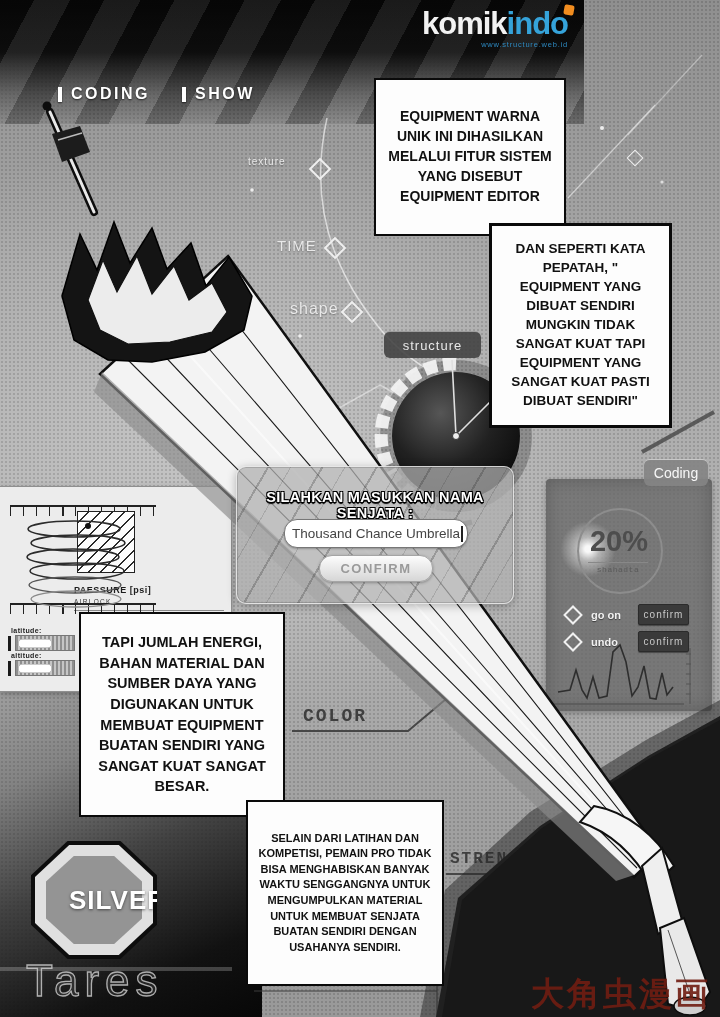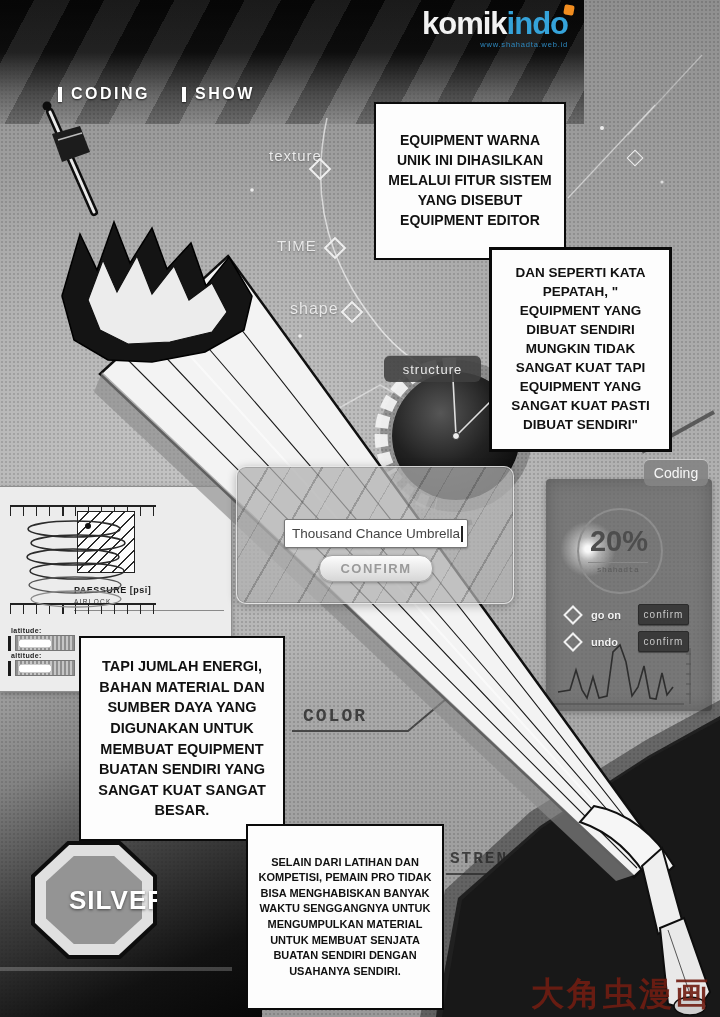--- a/index.html
+++ b/index.html
@@ -32,21 +32,21 @@
   .cs-bar{width:4px;height:15px;background:#fff;margin-right:9px;box-shadow:0 1px 2px rgba(0,0,0,.6);}
   .cs-label{color:#fff;font-weight:bold;font-size:16px;letter-spacing:2.5px;text-shadow:0 1px 2px rgba(0,0,0,.7);}
 
   
   .node-label{color:#e9e9e9;text-shadow:0 1px 2px rgba(0,0,0,.35);z-index:4;letter-spacing:1px;}
   .dmd{position:absolute;border:2px solid #efefef;transform:rotate(45deg);background:transparent;z-index:4;}
   .tech-label{font-family:"Liberation Mono",monospace;font-weight:bold;color:#3f3f3f;letter-spacing:2px;z-index:4;}
 
   .structure-tag{left:384px;top:331px;width:97px;height:26px;background:rgba(64,64,64,.88);
     border-radius:6px;border-top:1px solid rgba(255,255,255,.45);color:#e8e8e8;font-size:13px;
-    display:flex;align-items:center;justify-content:center;letter-spacing:1px;z-index:4;margin-top:24px;}
+    display:flex;align-items:center;justify-content:center;letter-spacing:1px;z-index:4;}
 
   
   #left-panel{left:0;top:486px;width:232px;height:206px;background:#ececec;
     border:1px solid #8f8f8f;border-left:none;box-sizing:border-box;z-index:4;
     box-shadow:0 2px 6px rgba(0,0,0,.25);}
   .ruler{position:absolute;height:9px;width:146px;border-top:2px solid #222;
     background:repeating-linear-gradient(90deg,#222 0 1.5px,transparent 1.5px 13px);}
   .hatch-box{position:absolute;left:77px;top:24px;width:58px;height:62px;border:1.6px solid #222;box-sizing:border-box;
     background:#fdfdfd repeating-linear-gradient(135deg,transparent 0 7px,#2a2a2a 7px 8.4px);}
   .pressure-label{position:absolute;left:74px;top:98px;font-size:9px;font-weight:bold;color:#1d1d1d;letter-spacing:.5px;}
@@ -64,21 +64,21 @@
   #name-dialog{left:236px;top:466px;width:276px;height:136px;border-radius:10px;
     background:rgba(176,176,176,.74);border:1px solid rgba(252,252,252,.65);
     box-shadow:0 2px 10px rgba(0,0,0,.28), inset 0 0 0 1px rgba(0,0,0,.14);z-index:8;}
   #name-dialog::before{content:"";position:absolute;inset:0;border-radius:inherit;
     background:repeating-linear-gradient(120deg,transparent 0 26px,rgba(40,40,40,.26) 26px 28px,transparent 28px 46px,rgba(40,40,40,.16) 46px 47px);
     pointer-events:none;}
   .dialog-title{position:absolute;left:0;right:0;top:22px;text-align:center;color:#fff;
     font-weight:bold;font-size:14.5px;letter-spacing:.3px;
     text-shadow:-1px -1px 0 #000,1px -1px 0 #000,-1px 1px 0 #000,1px 1px 0 #000,0 2px 1px #000;}
   .dialog-input{position:absolute;left:47px;top:52px;width:182px;height:27px;background:#fff;
-    border:1px solid #777;border-radius:2px;display:flex;align-items:center;box-shadow:0 1px 2px rgba(0,0,0,.25);}
+    border:1px solid #777;border-radius:13px;display:flex;align-items:center;box-shadow:0 1px 2px rgba(0,0,0,.25);}
   .dialog-input-text{font-size:13.5px;color:#444;padding-left:7px;white-space:nowrap;}
   .caret{width:1.5px;height:16px;background:#222;margin-left:1px;}
   .confirm-btn{position:absolute;left:82px;top:88px;width:112px;height:25px;border-radius:13px;
     background:linear-gradient(#fdfdfd,#d6d6d6);border:1px solid #a5a5a5;
     color:#9a9a9a;font-weight:bold;font-size:13px;letter-spacing:1.5px;text-align:center;line-height:25px;
     box-shadow:0 1px 3px rgba(0,0,0,.3);}
 
   
   #coding-tag{left:644px;top:459px;width:64px;height:26px;background:rgba(132,132,132,.92);
     border-radius:6px;border-top:1px solid rgba(255,255,255,.55);color:#f7f7f7;font-size:14px;
@@ -94,21 +94,21 @@
   .opt-row{position:absolute;left:20px;display:flex;align-items:center;}
   .opt-dmd{width:10px;height:10px;border:2px solid #f0f0f0;transform:rotate(45deg);margin-right:11px;}
   .opt-label{color:#f2f2f2;font-weight:bold;font-size:11px;text-shadow:0 1px 1px rgba(0,0,0,.5);width:47px;}
   .mini-btn{width:49px;height:19px;background:#3a3a3a;border:1px solid #2b2b2b;color:#c8c8c8;
     font-size:10px;text-align:center;line-height:19px;letter-spacing:1px;border-radius:2px;
     box-shadow:0 1px 1px rgba(0,0,0,.4);}
 
   
   .bubble{position:absolute;background:#fdfdfd;border:2.5px solid #0a0a0a;z-index:9;
     display:flex;align-items:center;justify-content:center;text-align:center;
-    color:#111;font-weight:bold;box-sizing:border-box;margin-top:24px;}
+    color:#111;font-weight:bold;box-sizing:border-box;}
   #bubble1{left:374px;top:78px;width:192px;height:158px;font-size:14px;line-height:1.42;padding:8px 10px;}
   #bubble2{left:489px;top:223px;width:183px;height:205px;font-size:13.5px;line-height:1.4;padding:8px 9px;border-width:3px;}
   #bubble3{left:79px;top:612px;width:206px;height:205px;font-size:14.5px;line-height:1.42;padding:8px 10px;}
   #bubble4{left:246px;top:800px;width:198px;height:186px;font-size:11px;line-height:1.42;padding:20px 9px;}
 
   
   #dark-bl{left:0;top:640px;width:262px;height:377px;z-index:2;
     background:linear-gradient(155deg,rgba(60,60,60,0) 0%,rgba(70,70,70,.35) 30%,rgba(40,40,40,.78) 55%,rgba(12,12,12,.96) 82%,#070707 100%);}
   .oct{clip-path:polygon(29% 0%,71% 0%,100% 29%,100% 71%,71% 100%,29% 100%,0% 71%,0% 29%);}
   #badge{left:31px;top:841px;width:126px;height:118px;z-index:9;background:#0d0d0d;
@@ -158,36 +158,36 @@
     <path d="M456,436 L506,386 M456,436 L452,360" stroke="#e0e0e0" stroke-width="1.6"></path>
     <circle cx="456" cy="436" r="3.5" fill="#eee" stroke="#333"></circle>
   </svg>
 
   <div id="header" class="abs">
     <div class="logo">
       <div class="logo-main" style="position:relative;">
         <span class="logo-part1">komik</span><span class="logo-part2">indo</span>
         <span class="logo-dot"></span>
       </div>
-      <div class="logo-sub">www.shahadta.web.id</div>
+      <div class="logo-sub">www.structure.web.id</div>
     </div>
   </div>
 
   <div id="coding-show" class="abs">
     <div class="cs-item">
       <span class="cs-bar"></span>
       <span class="cs-label">CODING</span>
     </div>
     <div class="cs-item">
       <span class="cs-bar"></span>
       <span class="cs-label">SHOW</span>
     </div>
   </div>
 
-  <div class="abs node-label" style="left:248px;top:147px;font-size:15px;margin-left:21px;">texture</div>
+  <div class="abs node-label" style="left:248px;top:156px;font-size:10px;">texture</div>
   <div class="dmd" style="left:312px;top:161px;width:12px;height:12px;"></div>
   <div class="abs node-label" style="left:277px;top:237px;font-size:15px;">TIME</div>
   <div class="dmd" style="left:327px;top:240px;width:12px;height:12px;"></div>
   <div class="abs node-label" style="left:290px;top:300px;font-size:16px;">shape</div>
   <div class="dmd" style="left:344px;top:304px;width:12px;height:12px;"></div>
   <div class="dmd" style="left:629px;top:152px;width:10px;height:10px;border-width:1.5px;"></div>
 
   <div class="abs structure-tag">structure</div>
 
   <div class="abs tech-label" style="left:303px;top:706px;font-size:18px;">COLOR</div>
@@ -277,20 +277,21 @@
     <circle cx="47" cy="106" r="4.5" fill="#0d0d0d"></circle>
 
     <path d="M594,806 C628,812 656,836 674,866 L652,886 C634,854 610,832 580,822 Z" fill="#f6f6f6" stroke="#0f0f0f" stroke-width="2"></path>
     <path d="M642,866 L662,848 L682,920 L658,934 Z" fill="#efefef" stroke="#0f0f0f" stroke-width="2"></path>
     <path d="M660,928 L684,918 L710,992 L696,1012 L668,1004 Z" fill="#e9e9e9" stroke="#0d0d0d" stroke-width="2"></path>
     <path d="M668,930 L692,1000" stroke="#555" stroke-width="1"></path>
     <ellipse cx="690" cy="1006" rx="16" ry="9" fill="#cfcfcf" stroke="#0d0d0d" stroke-width="1.5"></ellipse>
   </svg>
 
   <div id="name-dialog" class="abs">
+    <div class="dialog-title">SILAHKAN MASUKKAN NAMA SENJATA :</div>
     <div class="dialog-input">
       <span class="dialog-input-text">Thousand Chance Umbrella</span>
       <span class="caret"></span>
     </div>
     <div class="confirm-btn">CONFIRM</div>
   </div>
 
   <div id="bubble1" class="bubble">
       <span>EQUIPMENT WARNA UNIK INI DIHASILKAN MELALUI FITUR SISTEM  YANG DISEBUT EQUIPMENT EDITOR</span>
     </div>
@@ -303,15 +304,16 @@
   <div id="bubble4" class="bubble">
       <span>SELAIN DARI LATIHAN DAN KOMPETISI, PEMAIN PRO TIDAK BISA MENGHABISKAN BANYAK WAKTU SENGGANGNYA UNTUK MENGUMPULKAN MATERIAL UNTUK MEMBUAT SENJATA BUATAN SENDIRI DENGAN USAHANYA SENDIRI.</span>
     </div>
 
   <div id="badge" class="abs oct">
     <div class="mid oct"></div>
     <div class="inner oct"></div>
     <div class="label">SILVER</div>
   </div>
 
+  <div class="artist-wm" style="left:26px;top:956px;font-size:44px;">Tares</div>
   <div id="cn-wm" class="abs">大角虫漫画</div>
 
 </div>
 
 </body></html>

